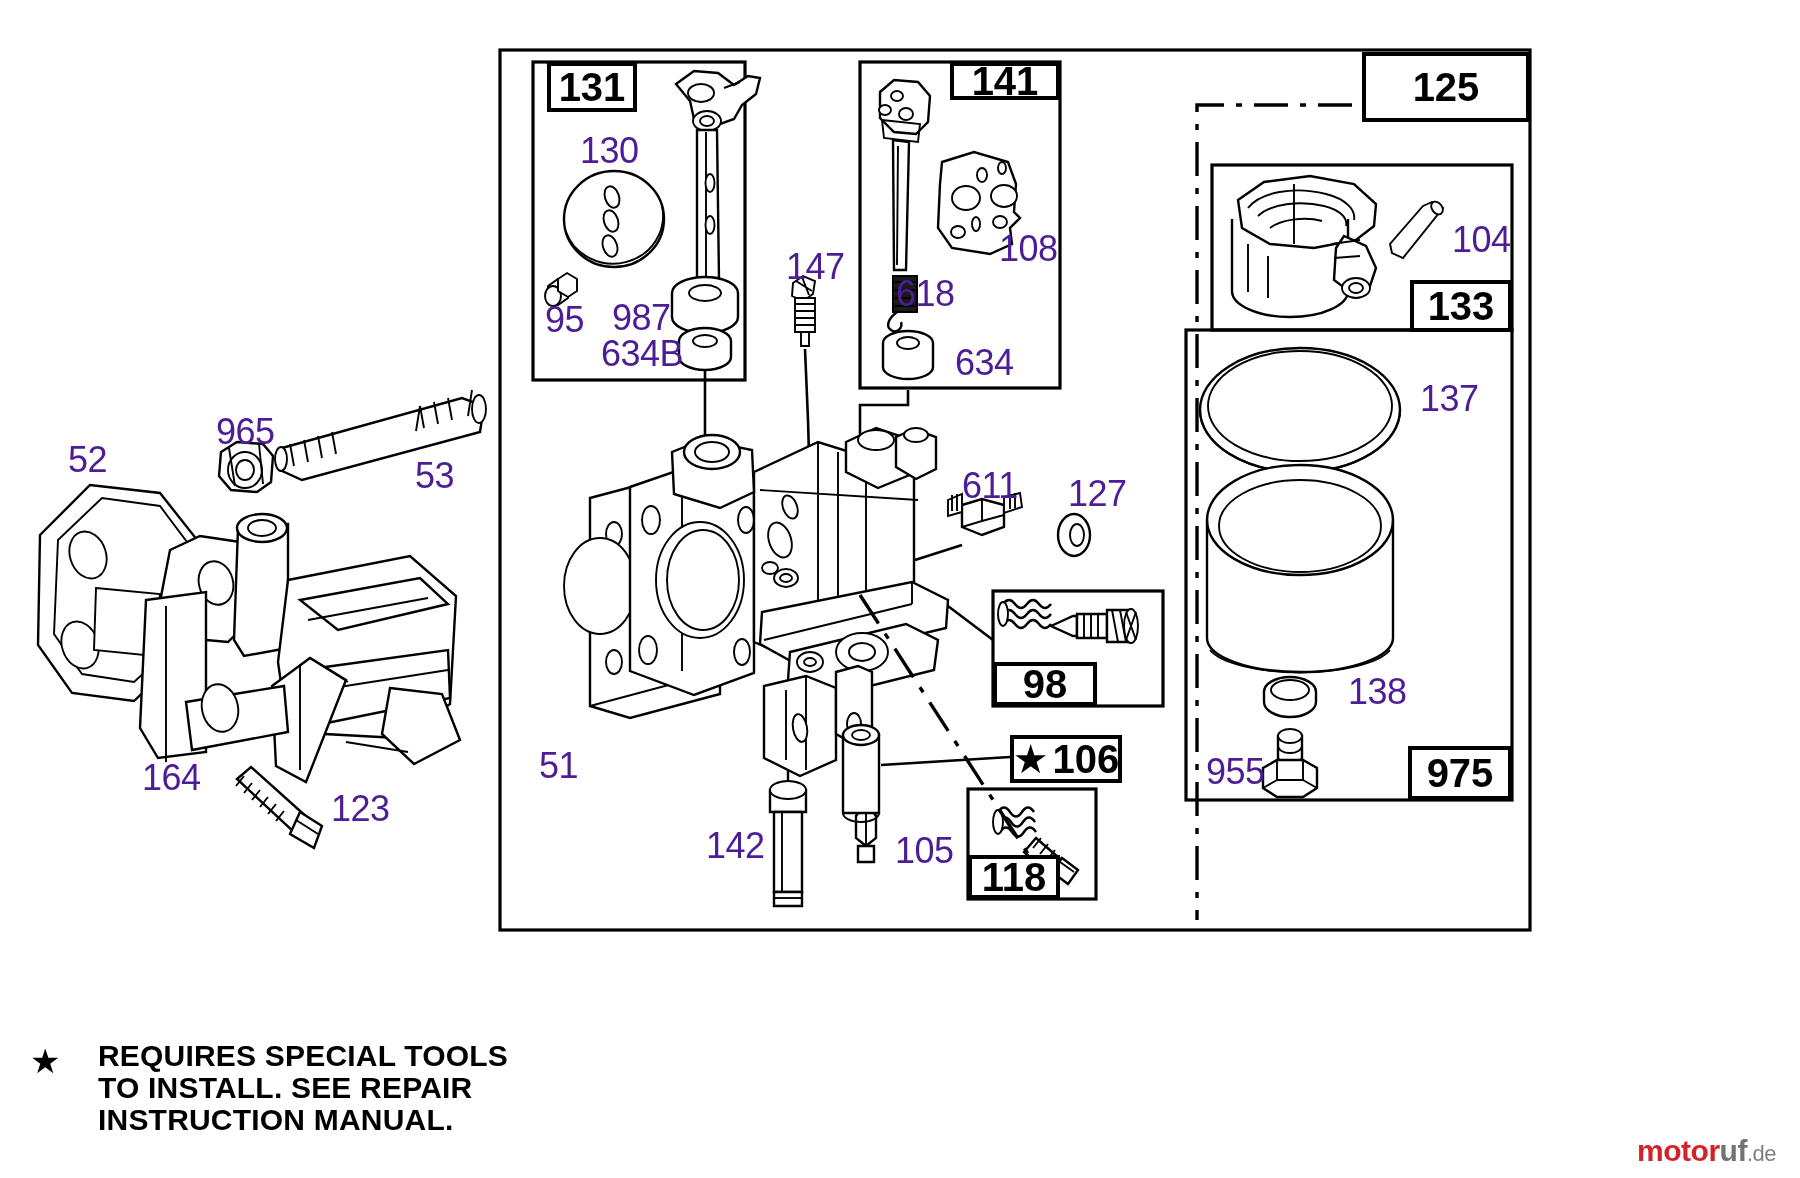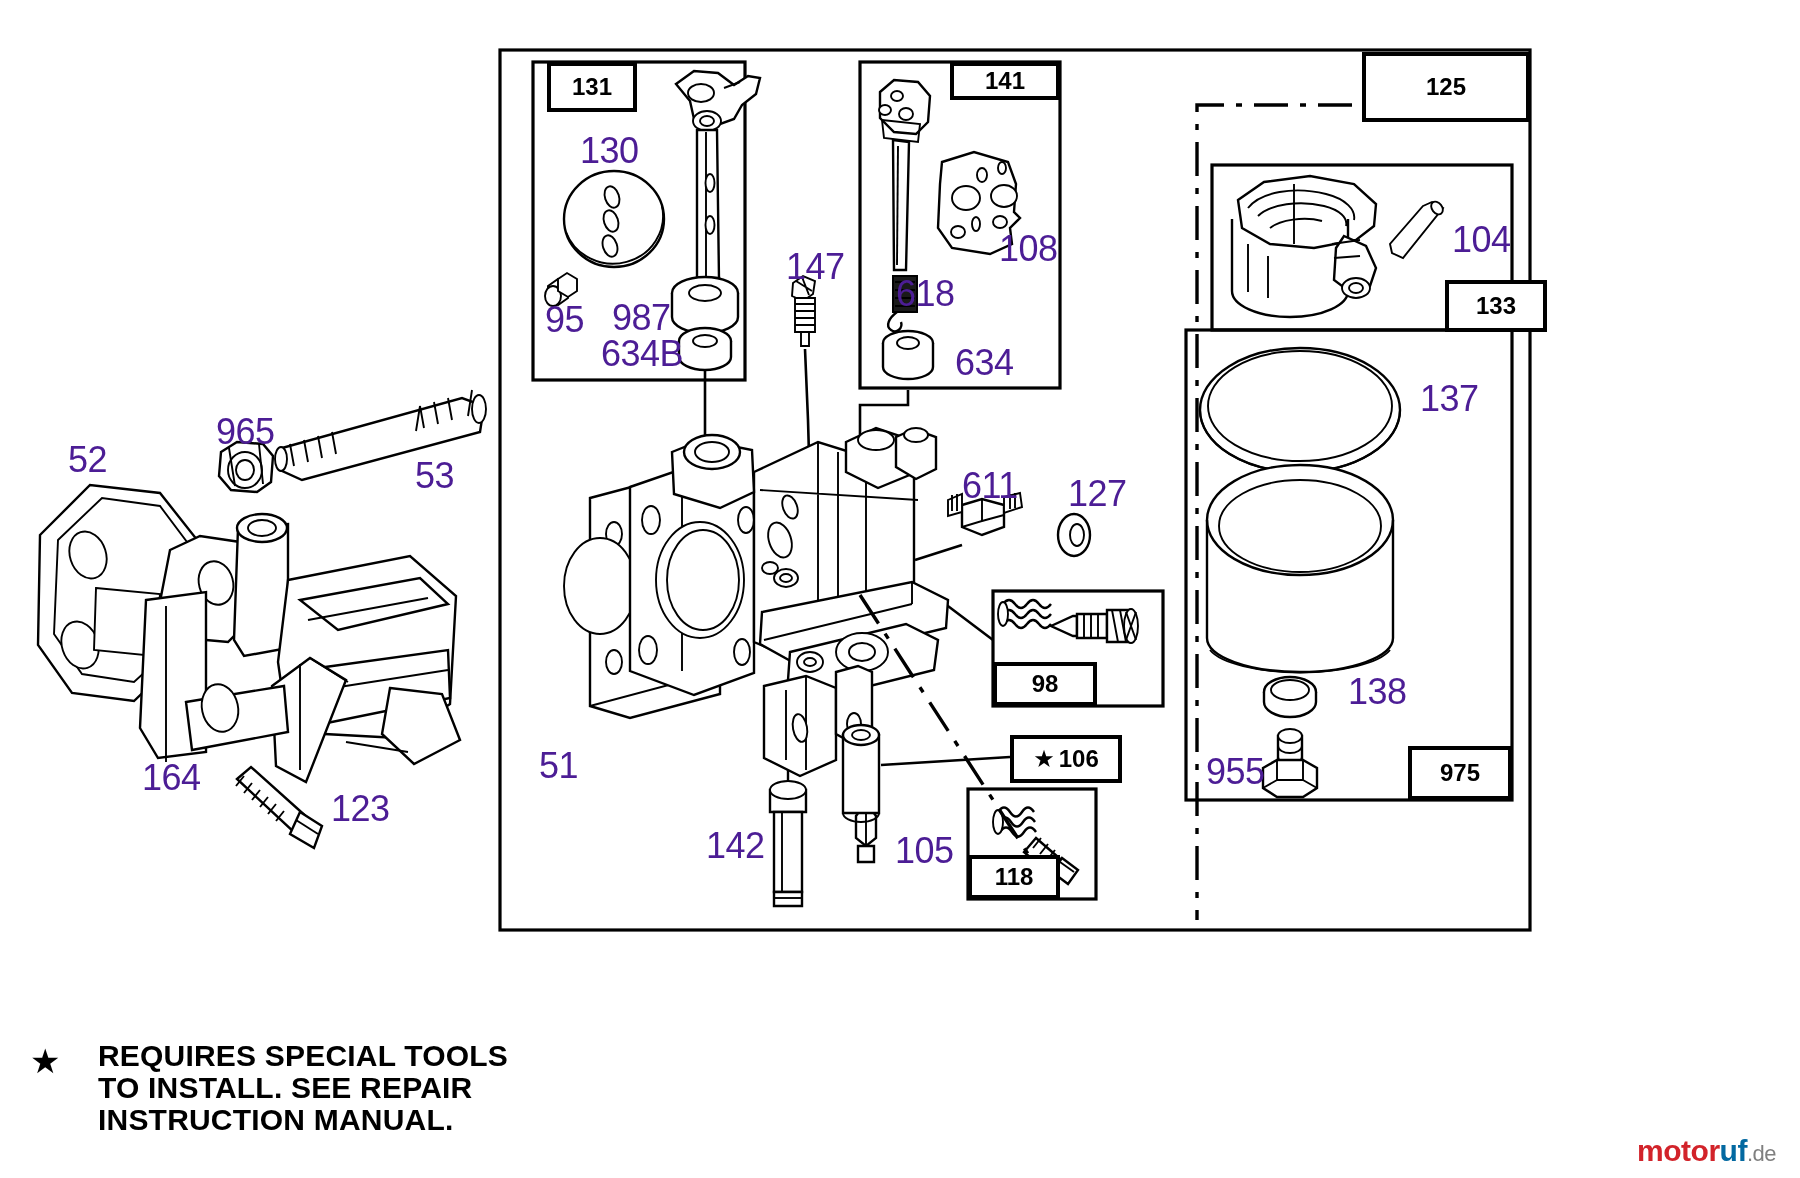--- a/index.html
+++ b/index.html
@@ -6,37 +6,37 @@
   html,body{margin:0;padding:0;background:#ffffff;}
   body{width:1800px;height:1178px;position:relative;overflow:hidden;
        font-family:"Liberation Sans","DejaVu Sans",sans-serif;color:#000;}
   #stage{position:absolute;left:0;top:0;width:1800px;height:1178px;}
 
   
   .lbl{position:absolute;font-weight:normal;font-size:36px;line-height:1;
        letter-spacing:-0.5px;white-space:nowrap;color:#4c1d95;}
   .tagbox{position:absolute;border:4px solid #000;background:#fff;box-sizing:border-box;
           display:flex;align-items:center;justify-content:center;}
-  .tagbox span{font-weight:bold;font-size:24px;line-height:1;}
+  .tagbox span{font-weight:bold;font-size:40px;line-height:1;}
   .tagbox.star span{display:flex;align-items:center;gap:4px;}
 
   
   .star{font-size:34px;line-height:1;}
 
   
   #note{position:absolute;left:30px;top:1040px;width:520px;}
   #note .starwrap{position:absolute;left:0;top:4px;font-size:34px;line-height:1;}
   #note .txt{margin-left:68px;font-weight:bold;font-size:30px;line-height:1.06;
              letter-spacing:0.2px;}
 
   
   #wm{position:absolute;right:24px;bottom:10px;font-size:30px;font-weight:bold;
       letter-spacing:-0.5px;}
   #wm .a{color:#d2232a;}
-  #wm .b{color:#0369a1;}
+  #wm .b{color:#737373;}
   #wm .c{color:#7f7f7f;font-weight:normal;font-size:22px;}
 
   svg{position:absolute;left:0;top:0;width:1800px;height:1178px;overflow:visible;}
   .ln{fill:none;stroke:#000;stroke-width:2.4;}
   .ln3{fill:none;stroke:#000;stroke-width:3.2;}
   .lnthin{fill:none;stroke:#000;stroke-width:1.9;}
   .fillw{fill:#fff;stroke:#000;stroke-width:2.4;}
   .fillw-t{fill:#fff;stroke:#000;stroke-width:1.9;}
   .dashln{fill:none;stroke:#000;stroke-width:3.4;stroke-dasharray:34 12 6 12;}
   .leader{fill:none;stroke:#000;stroke-width:2.6;}
@@ -375,21 +375,21 @@
   </div>
 
   <div class="tagbox" style="left:950px;top:62px;width:110px;height:38px;">
     <span>141</span>
   </div>
 
   <div class="tagbox" style="left:1362px;top:52px;width:168px;height:70px;">
     <span>125</span>
   </div>
 
-  <div class="tagbox" style="left:1410px;top:280px;width:102px;height:52px;margin-left:35px;">
+  <div class="tagbox" style="left:1410px;top:280px;width:102px;height:52px;">
     <span>133</span>
   </div>
 
   <div class="tagbox" style="left:1408px;top:746px;width:104px;height:54px;">
     <span>975</span>
   </div>
 
   <div class="tagbox" style="left:993px;top:662px;width:104px;height:44px;">
     <span>98</span>
   </div>

